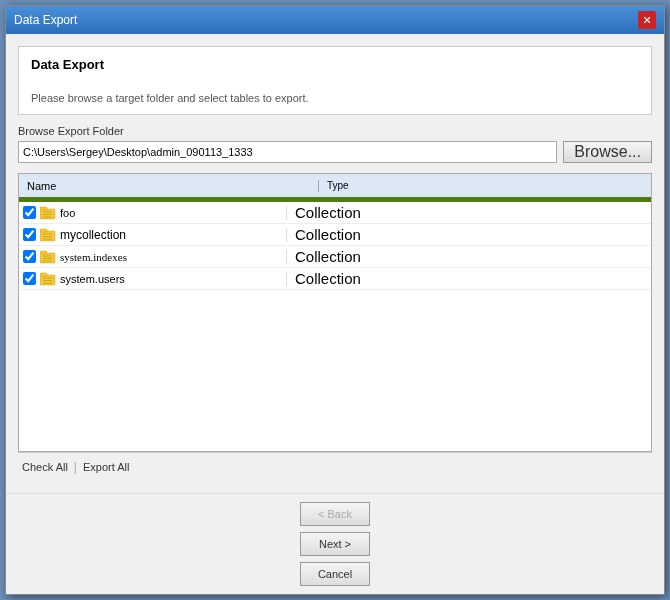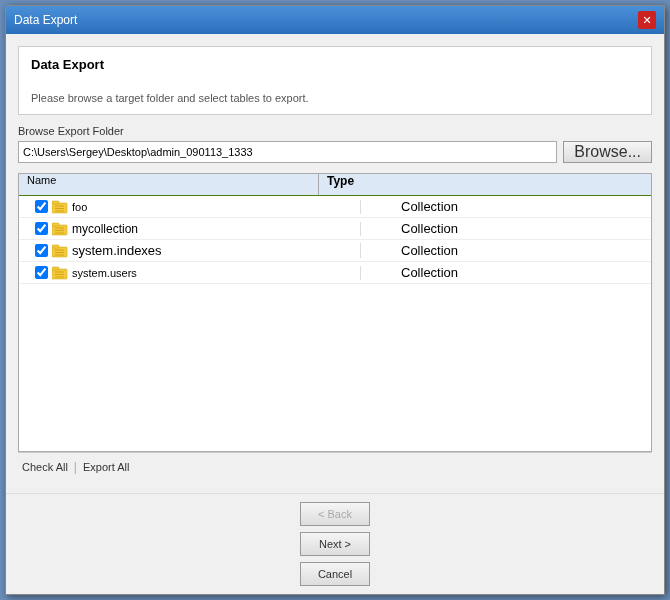--- a/index.html
+++ b/index.html
@@ -132,68 +132,68 @@
       border: 1px solid #aaa;
       background: white;
       overflow: hidden;
       display: flex;
       flex-direction: column;
     }
 
     .table-header {
       display: flex;
       background: #dce8f5;
-      border-bottom: 1px solid #4d7c0f;
-      height: 22px;
+      border-bottom: 5px solid #4d7c0f;
+      height: 28px;
+      align-items: center;
       flex-shrink: 0;
     }
 
     .th-name {
       width: 300px;
       padding: 0 8px;
       font-size: 11px;
       font-weight: normal;
       border-right: 1px solid #aaa;
     }
 
     .th-type {
       flex: 1;
       padding: 0 8px;
-      font-size: 12px;
-      font-weight: bold;
+      font-size: 10px;
+      font-weight: normal;
     }
 
     .table-body {
       flex: 1;
       overflow-y: auto;
     }
 
     .table-row {
       display: flex;
       align-items: center;
       height: 22px;
       border-bottom: 1px solid #eee;
     }
 
     .td-name {
-      width: 342px;
-      padding: 0 16px;
+      width: 268px;
+      padding: 0 4px;
       display: flex;
       align-items: center;
       gap: 4px;
       border-right: 1px solid #ddd;
       font-size: 11px;
       overflow: hidden;
     }
 
     .td-type {
       flex: 1;
       padding: 0 8px;
-      font-size: 13px;
-      margin-left: 32px;
+      font-size: 15px;
     }
 
     .row-checkbox {
       width: 13px;
       height: 13px;
       flex-shrink: 0;
       cursor: pointer;
     }
 
     .collection-icon {
@@ -330,21 +330,21 @@
               <input type="checkbox" class="row-checkbox" checked="" style="">
               <span class="collection-icon">
                 <svg class="col-icon-svg" viewBox="0 0 16 14" xmlns="http://www.w3.org/2000/svg">
       <rect x="0" y="3" width="15" height="10" rx="1" fill="#f5c842" stroke="#c8a000" stroke-width="0.5"></rect>
       <rect x="0" y="1" width="7" height="3" rx="1" fill="#f5c842" stroke="#c8a000" stroke-width="0.5"></rect>
       <line x1="3" y1="6" x2="12" y2="6" stroke="#c8a000" stroke-width="0.8"></line>
       <line x1="3" y1="8.5" x2="12" y2="8.5" stroke="#c8a000" stroke-width="0.8"></line>
       <line x1="3" y1="11" x2="12" y2="11" stroke="#c8a000" stroke-width="0.8"></line>
     </svg>
               </span>
-              <span style="font-size: 13px;">system.indexes</span>
+              <span style="font-size: 11px; font-family: Liberation Serif, serif;">system.indexes</span>
             </div>
             <div class="td-type">Collection</div>
           </div>
           <div class="table-row">
             <div class="td-name">
               <input type="checkbox" class="row-checkbox" checked="" style="">
               <span class="collection-icon">
                 <svg class="col-icon-svg" viewBox="0 0 16 14" xmlns="http://www.w3.org/2000/svg">
       <rect x="0" y="3" width="15" height="10" rx="1" fill="#f5c842" stroke="#c8a000" stroke-width="0.5"></rect>
       <rect x="0" y="1" width="7" height="3" rx="1" fill="#f5c842" stroke="#c8a000" stroke-width="0.5"></rect>

